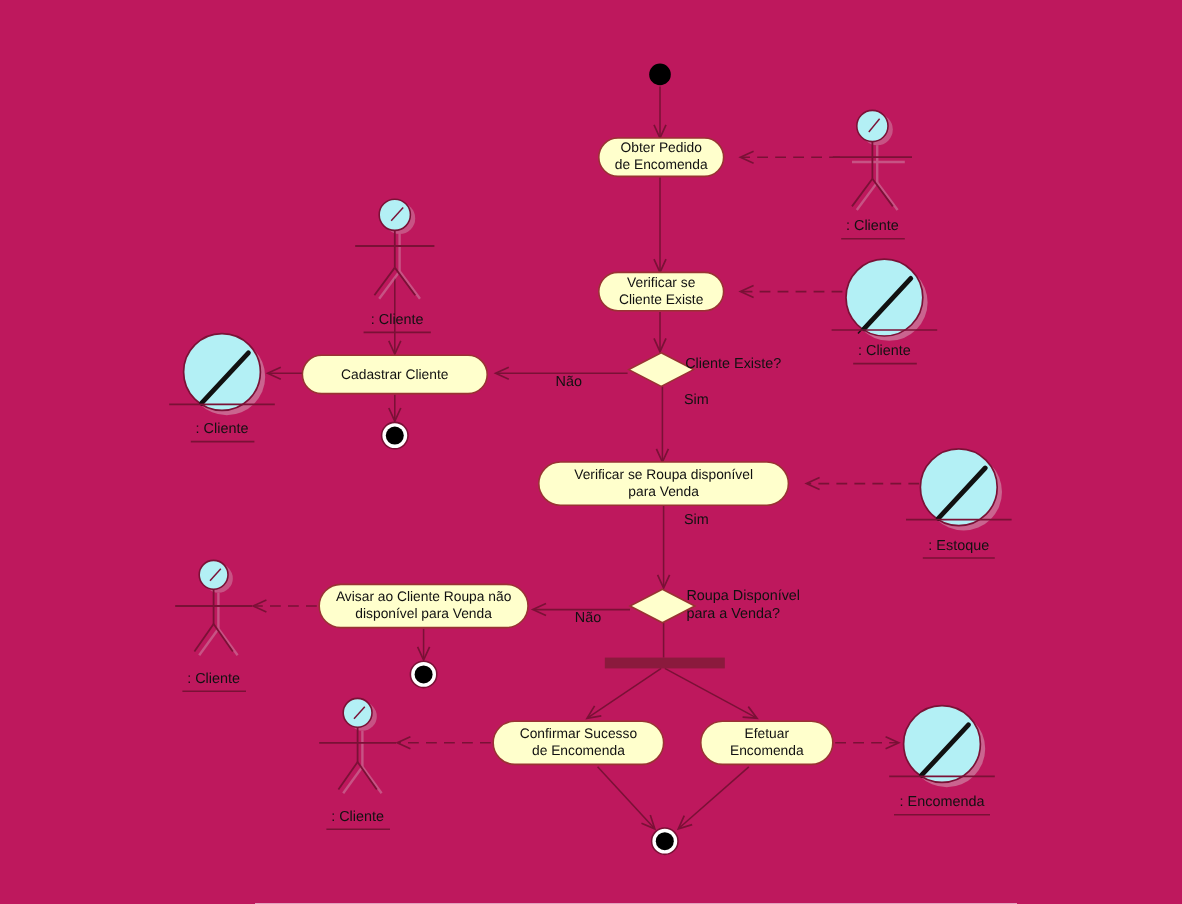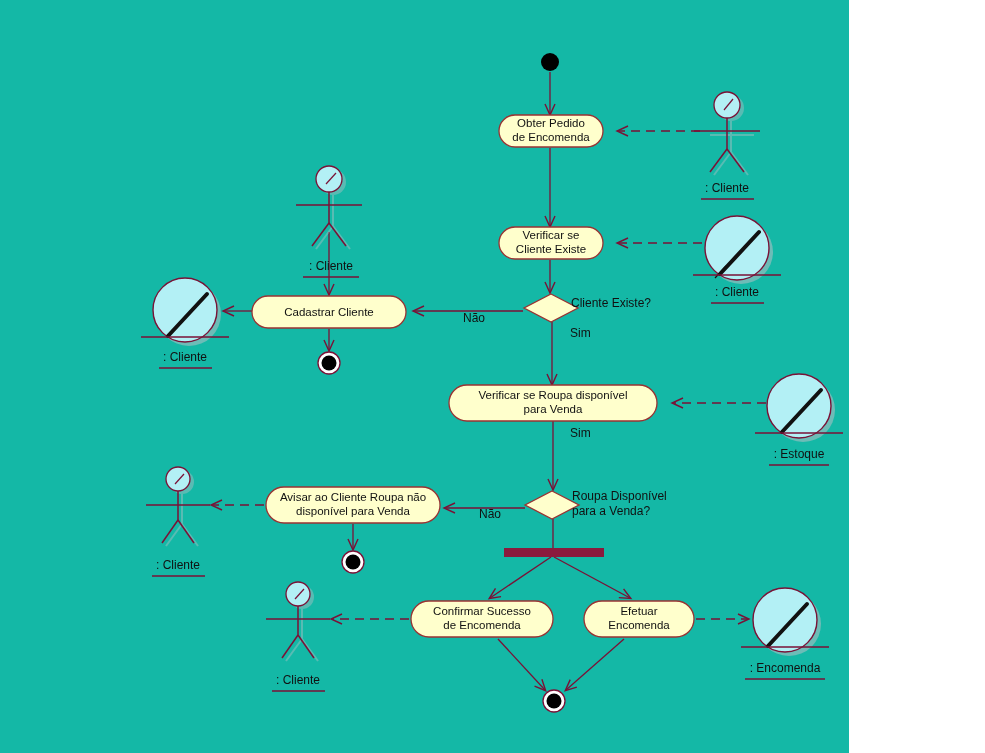--- a/index.html
+++ b/index.html
@@ -6,23 +6,23 @@
   html, body {
     margin: 0;
     padding: 0;
     background: #ffffff;
   }
   body {
     font-family: "Liberation Sans", sans-serif;
   }
   #canvas {
     position: relative;
-    width: 849px;
+    width: 985px;
     height: 753px;
-    background: #14b8a6;
+    background: #be185d;
     overflow: hidden;
   }
   #diagram-svg {
     position: absolute;
     left: 0;
     top: 0;
     width: 985px;
     height: 753px;
   }
   .node-label {

